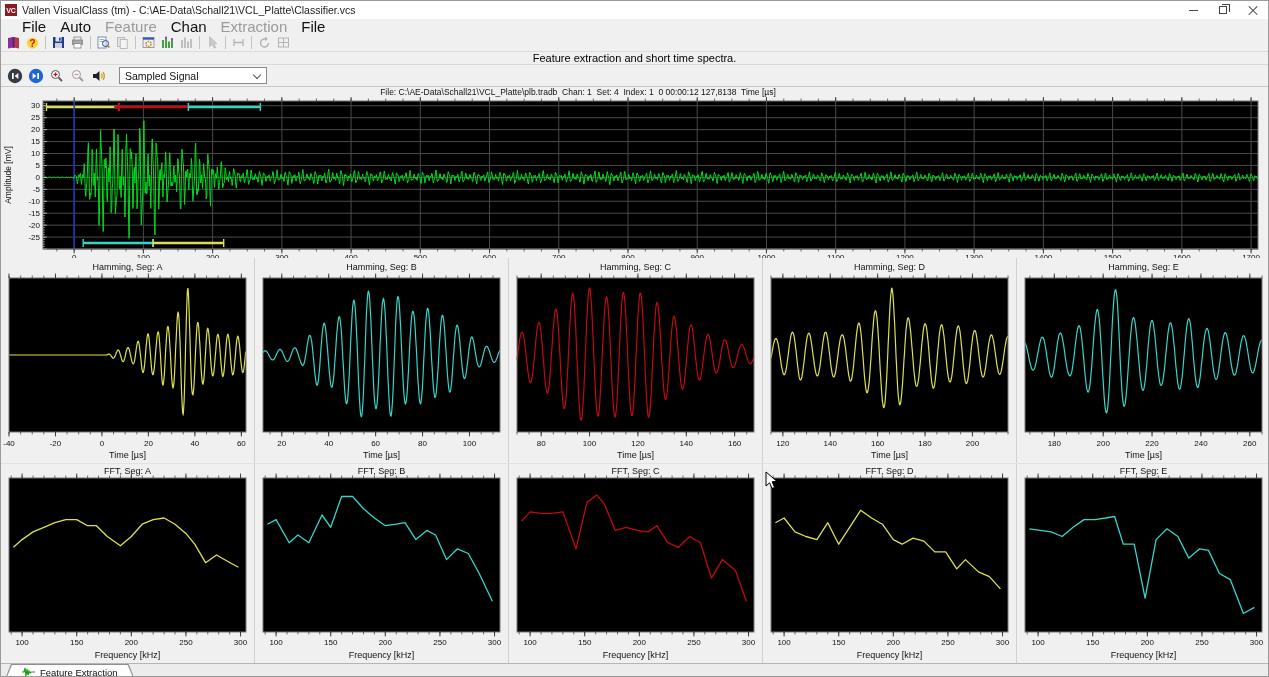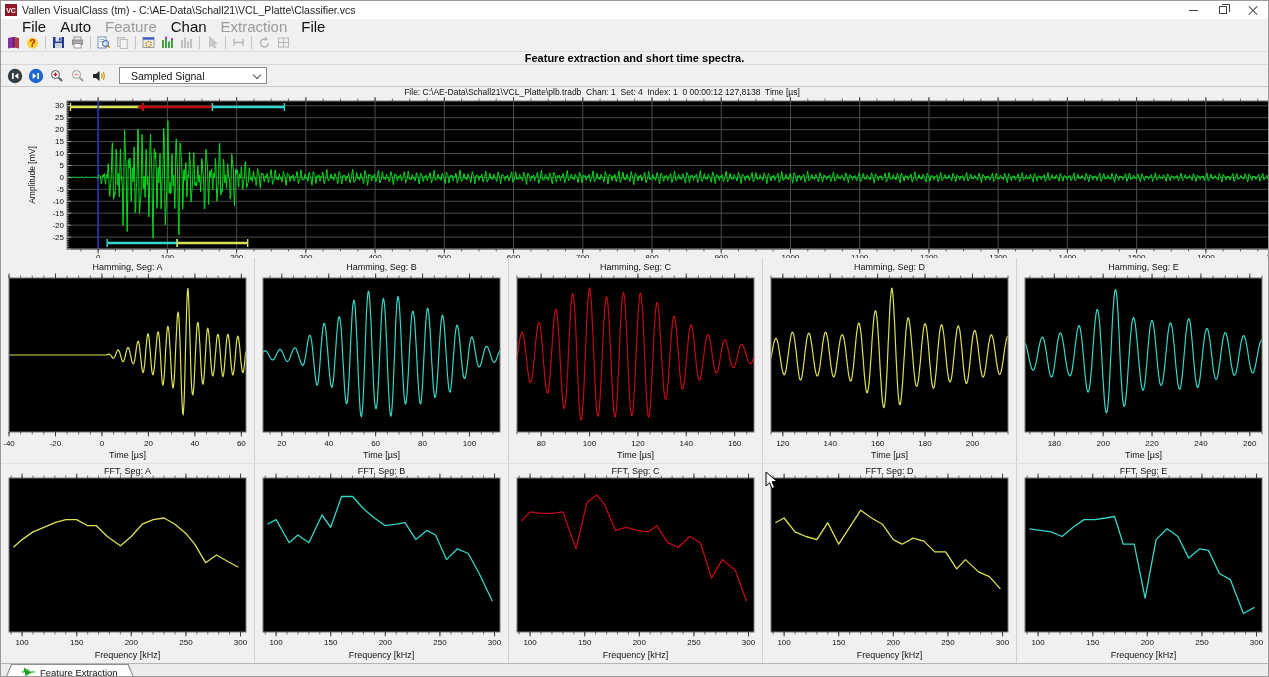--- a/index.html
+++ b/index.html
@@ -25,29 +25,29 @@
   .glyph-close::after  { transform:rotate(-45deg); }
   
   .menubar { height:14px; display:flex; align-items:center; font-size:15px; padding-left:14px; background:#f0f0f0; }
   .menu-item { padding:0 7px; color:#111; }
   .menu-item.disabled { color:#9b9b9b; }
   
   .toolbar { height:19px; display:flex; align-items:center; padding-left:3px; background:#f0f0f0; border-bottom:1px solid #dcdcdc; }
   .tbtn { width:19px; height:17px; display:flex; align-items:center; justify-content:center; }
   .tsep { width:1px; height:13px; background:#c4c4c4; margin:0 3px; }
   
-  .banner { height:13px; line-height:13px; text-align:center; font-weight:bold; font-size:11px; background:#f0f0f0; border-bottom:1px solid #d8d8d8; }
+  .banner { height:13px; line-height:13px; text-align:center; font-weight:normal; font-size:11px; background:#f0f0f0; border-bottom:1px solid #d8d8d8; }
   
   .subtoolbar { height:22px; display:flex; align-items:center; gap:2px; padding-left:4px; background:#f0f0f0; border-bottom:1px solid #c9c9c9; }
   .stbtn { width:19px; height:19px; display:flex; align-items:center; justify-content:center; }
   .combo { margin-left:9px; width:148px; height:17px; background:#fff; border:1px solid #8a8a8a;
-           display:flex; align-items:center; font-size:10.5px; padding-left:11px; position:relative; color:#111; }
+           display:flex; align-items:center; font-size:10.5px; padding-left:5px; position:relative; color:#111; }
   .combo-arrow { position:absolute; right:6px; top:4px; width:6px; height:6px; border:solid #555; border-width:0 1.4px 1.4px 0; transform:rotate(45deg); }
   
-  .mainplot { position:absolute; top:86px; left:0; width:1154px; height:171px;margin-left:24px; }
+  .mainplot { position:absolute; top:86px; left:0; width:1154px; height:171px; }
   .infoline { height:10px; line-height:10px; text-align:center; font-size:8.5px; color:#111; white-space:pre; }
   #main-svg { position:absolute; top:10px; left:0; }
   .row { position:absolute; left:0; width:1269px; display:flex; }
   #hamming-row { top:257px; height:205px; }
   #fft-row { top:462px; height:200px; border-top:1px solid #e2e2e2;text-decoration:underline; }
   .panel { position:relative; width:254px; border-right:1px solid #d0d0d0; }
   .panel:last-child { width:253px; border-right:none; }
   
   .tabbar { position:absolute; top:662px; left:0; width:1269px; height:26px; background:#ececec; border-top:1px solid #b5b5b5;
             display:flex; align-items:stretch; padding-left:4px; }

